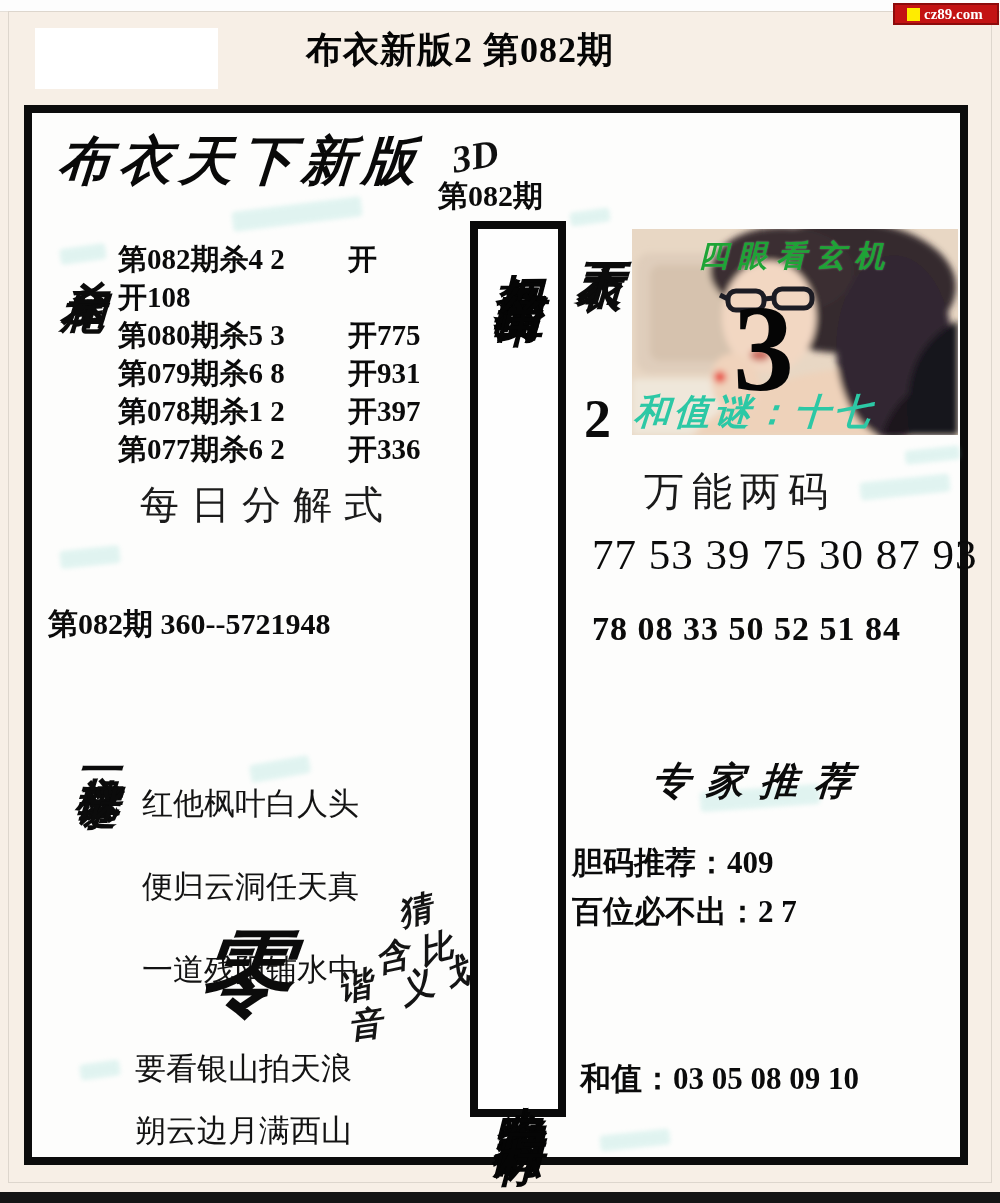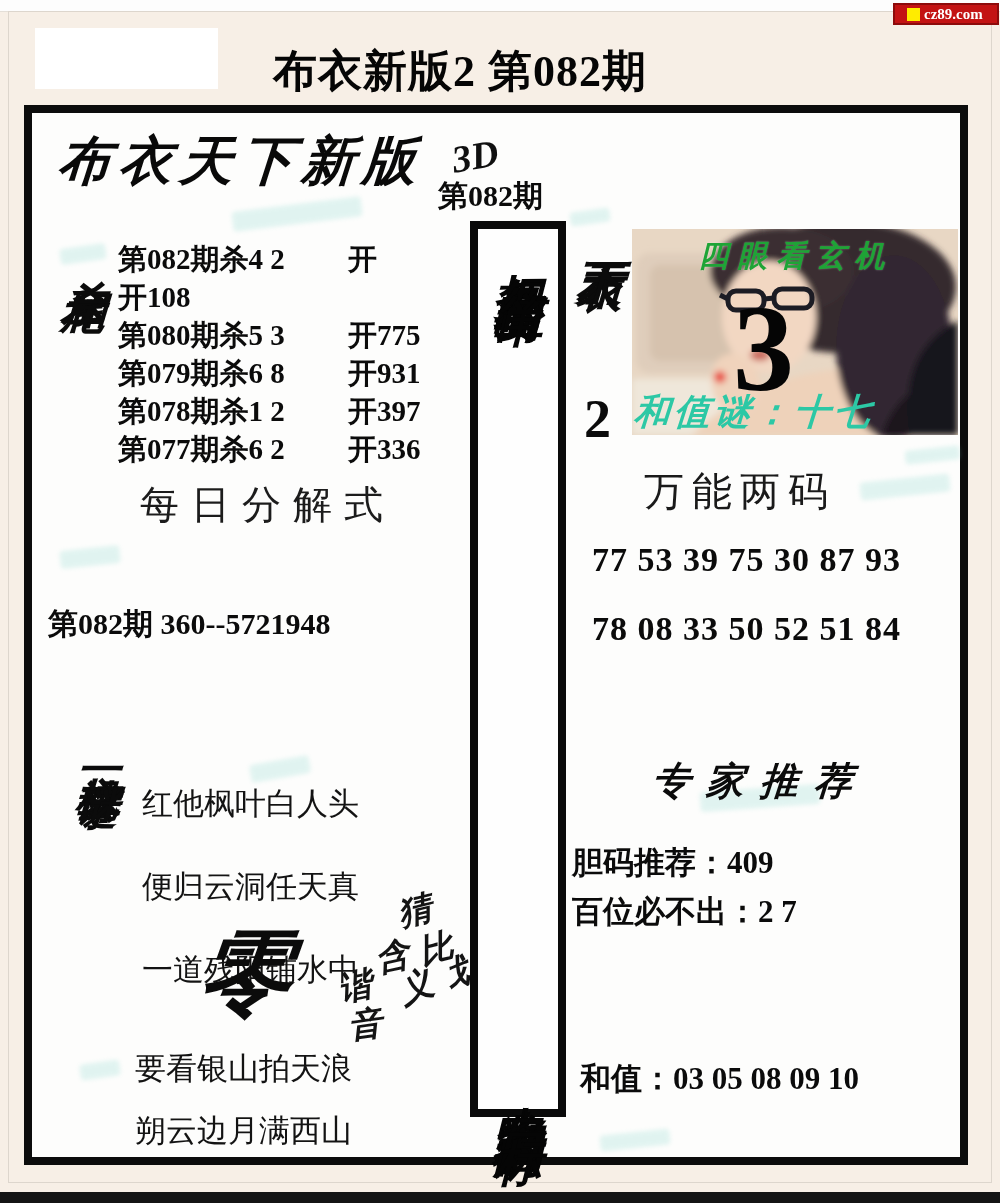--- a/index.html
+++ b/index.html
@@ -24,22 +24,22 @@
     background:#c31313; border:2px solid #8d0b0b;
     display:flex; align-items:center; gap:4px; padding:0 12px;
     text-decoration:none;
   }
   .badge-square { width:13px; height:13px; background:#ffec00; flex:0 0 auto; }
   .badge-text { color:#ffffff; font-weight:bold; font-size:15px; line-height:1; font-family:"Liberation Serif",serif; }
 
   .erase-patch { left:35px; top:28px; width:183px; height:61px; background:#ffffff; }
 
   .page-title {
-    left:180px; top:42px; width:560px; height:56px;
-    font-size:44px; font-weight:bold; text-align:center; letter-spacing:1px;
+    left:180px; top:26px; width:560px; height:56px;
+    font-size:36px; font-weight:bold; text-align:center; letter-spacing:1px;
     color:#050505;
   }
 
   
   .board { left:24px; top:105px; width:944px; height:1060px; border:8px solid #0c0c0c; background:#fdfdfc; }
 
   
   .wm { background:#7fd4c9; opacity:0.22; filter:blur(2px); border-radius:4px; pointer-events:none; }
 
   .board-title {
@@ -114,21 +114,21 @@
     white-space:nowrap; text-shadow:0 0 2px rgba(255,255,255,.35);
   }
   .photo-big-digit { left:733px; top:288px; font-size:122px; font-weight:bold; line-height:1; color:#050505; }
   .photo-caption-bottom {
     left:634px; top:388px; width:320px;
     font-size:36px; font-weight:bold; font-style:italic; letter-spacing:4px;
     white-space:nowrap; transform:skewX(-4deg);
   }
 
   .two-codes-title { left:644px; top:464px; font-size:40px; letter-spacing:8px; white-space:nowrap; color:#1a1a1a; }
-  .two-codes-row1 { left:592px; top:530px; font-size:34px; font-weight:bold; white-space:nowrap; letter-spacing:1px;margin-top:11px; }
+  .two-codes-row1 { left:592px; top:530px; font-size:43px; font-weight:normal; white-space:nowrap; letter-spacing:1px; }
   .two-codes-row2 { left:592px; top:610px; font-size:34px; font-weight:bold; white-space:nowrap; letter-spacing:1px; }
 
   .expert-title {
     left:652px; top:756px; font-size:38px; font-weight:bold; font-style:italic;
     letter-spacing:16px; white-space:nowrap; transform:skewX(-4deg);
   }
   .expert-lines { left:572px; top:838px; width:380px; }
   .expert-line { font-size:31px; font-weight:bold; line-height:49px; white-space:nowrap; }
   .sum-line { left:572px; top:1058px; font-size:31px; font-weight:bold; white-space:nowrap;margin-left:8px; }
 </style>

